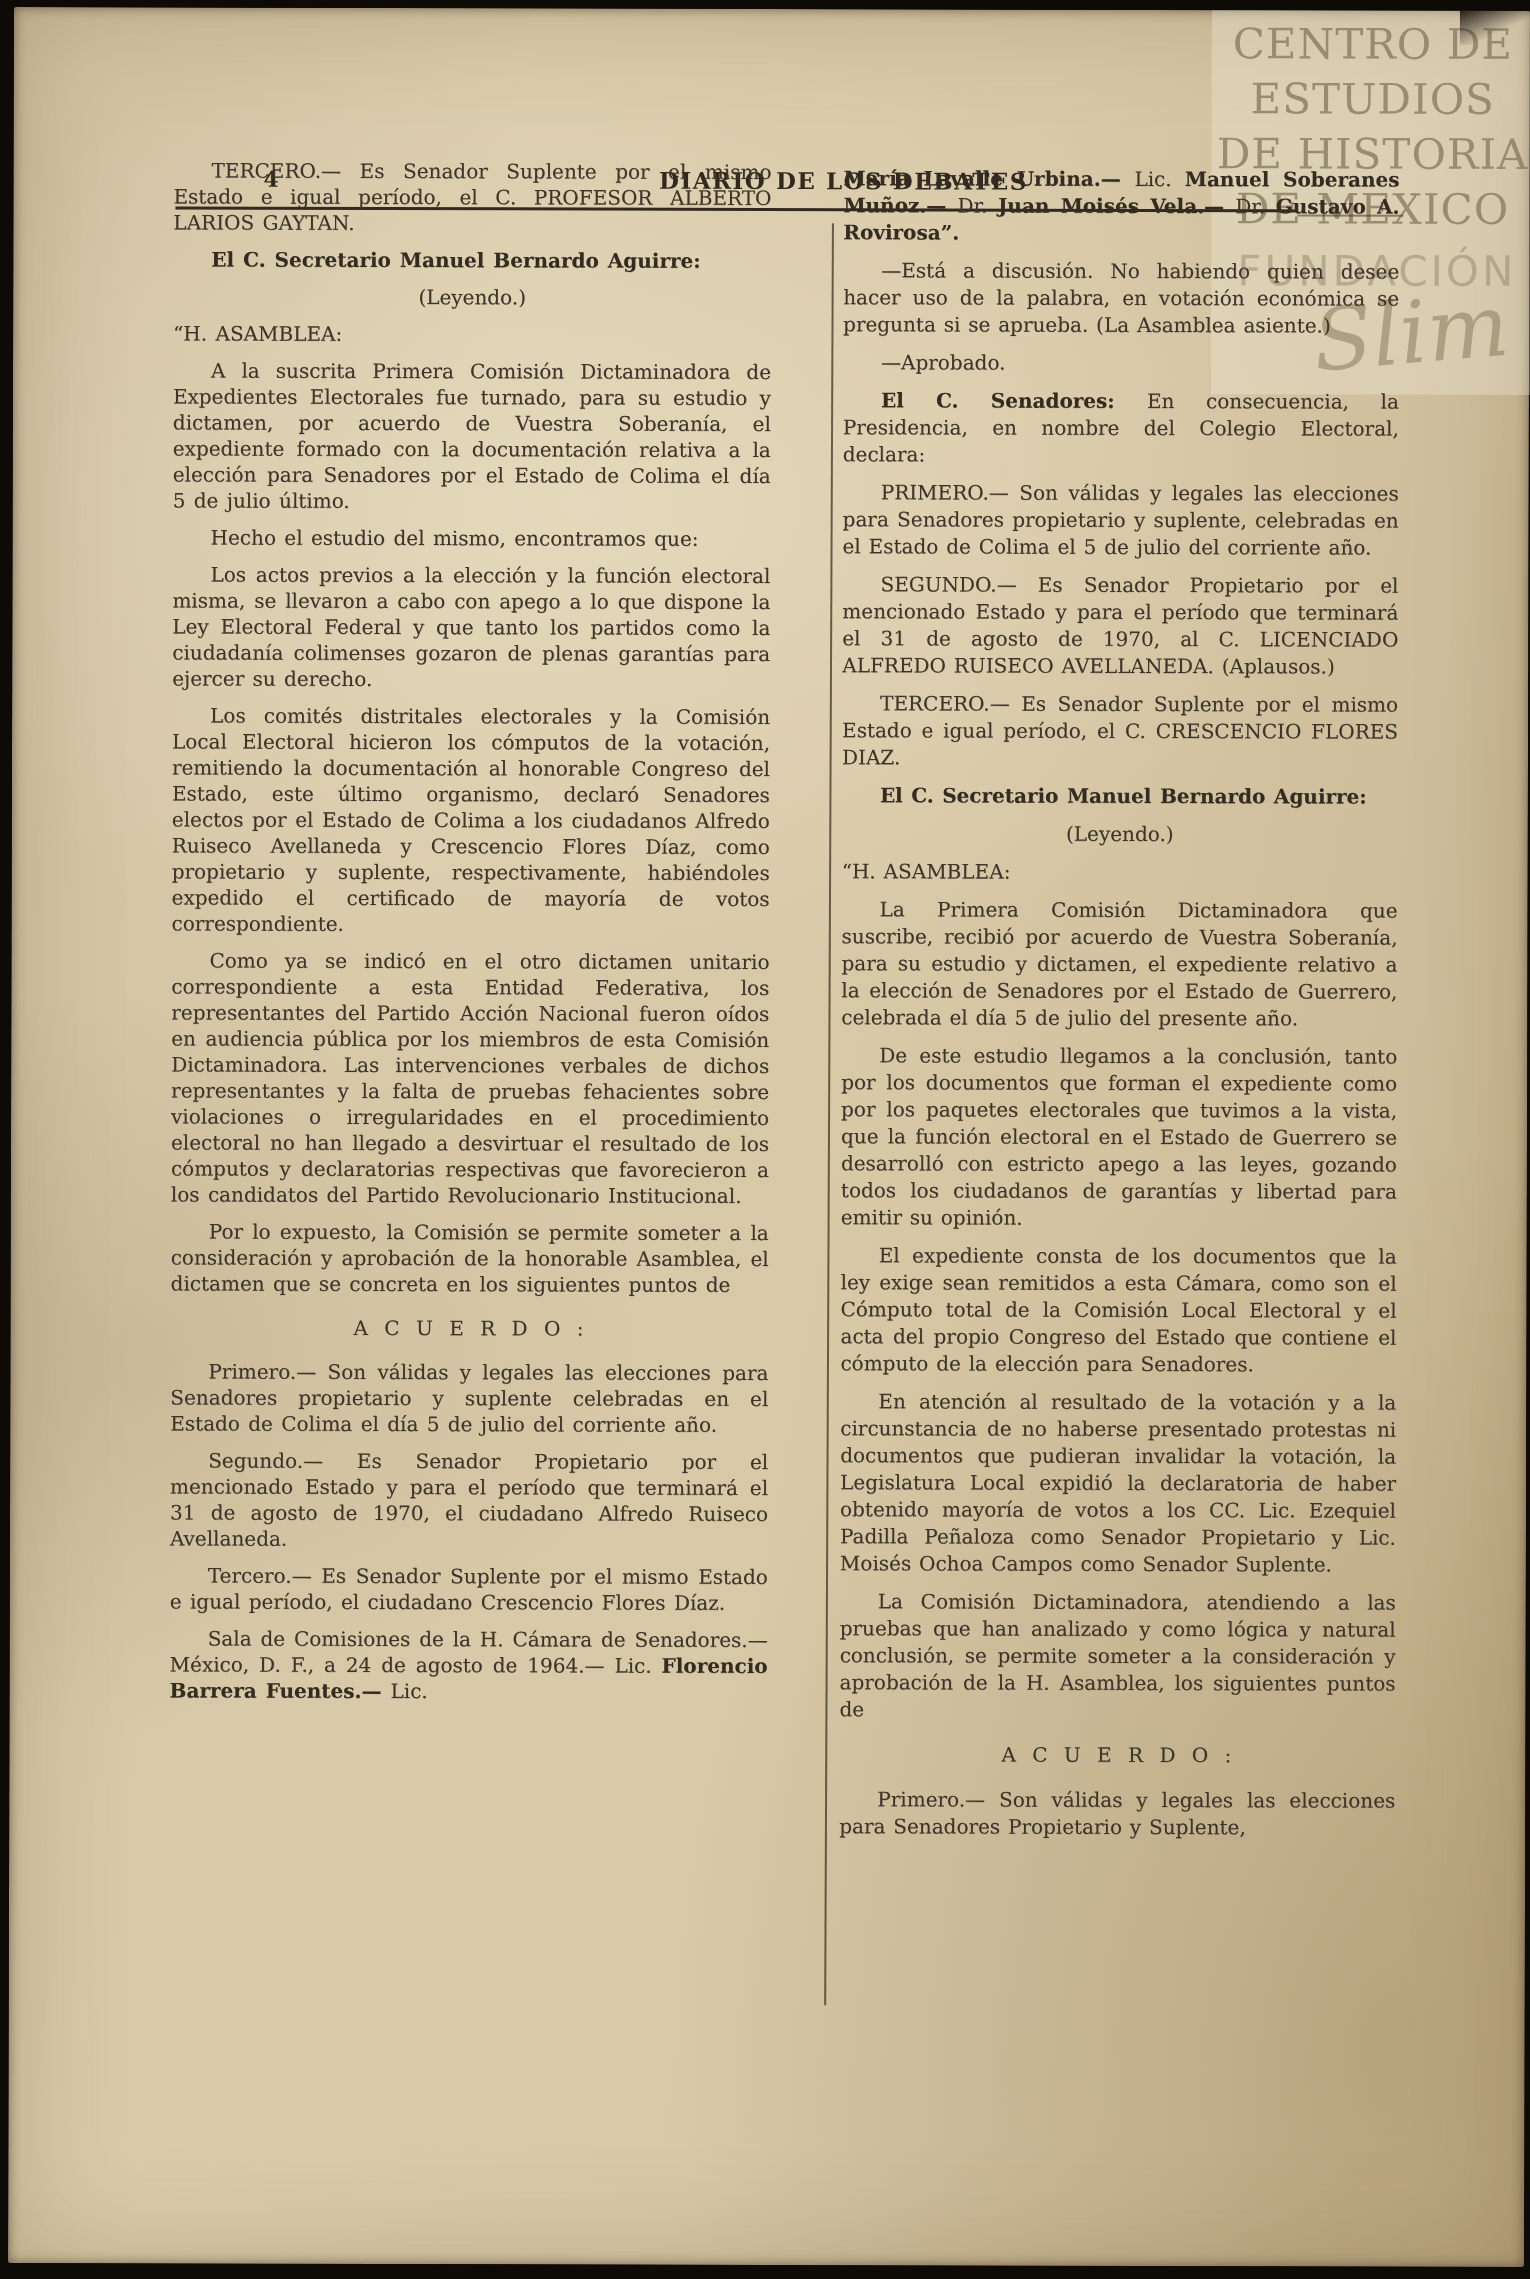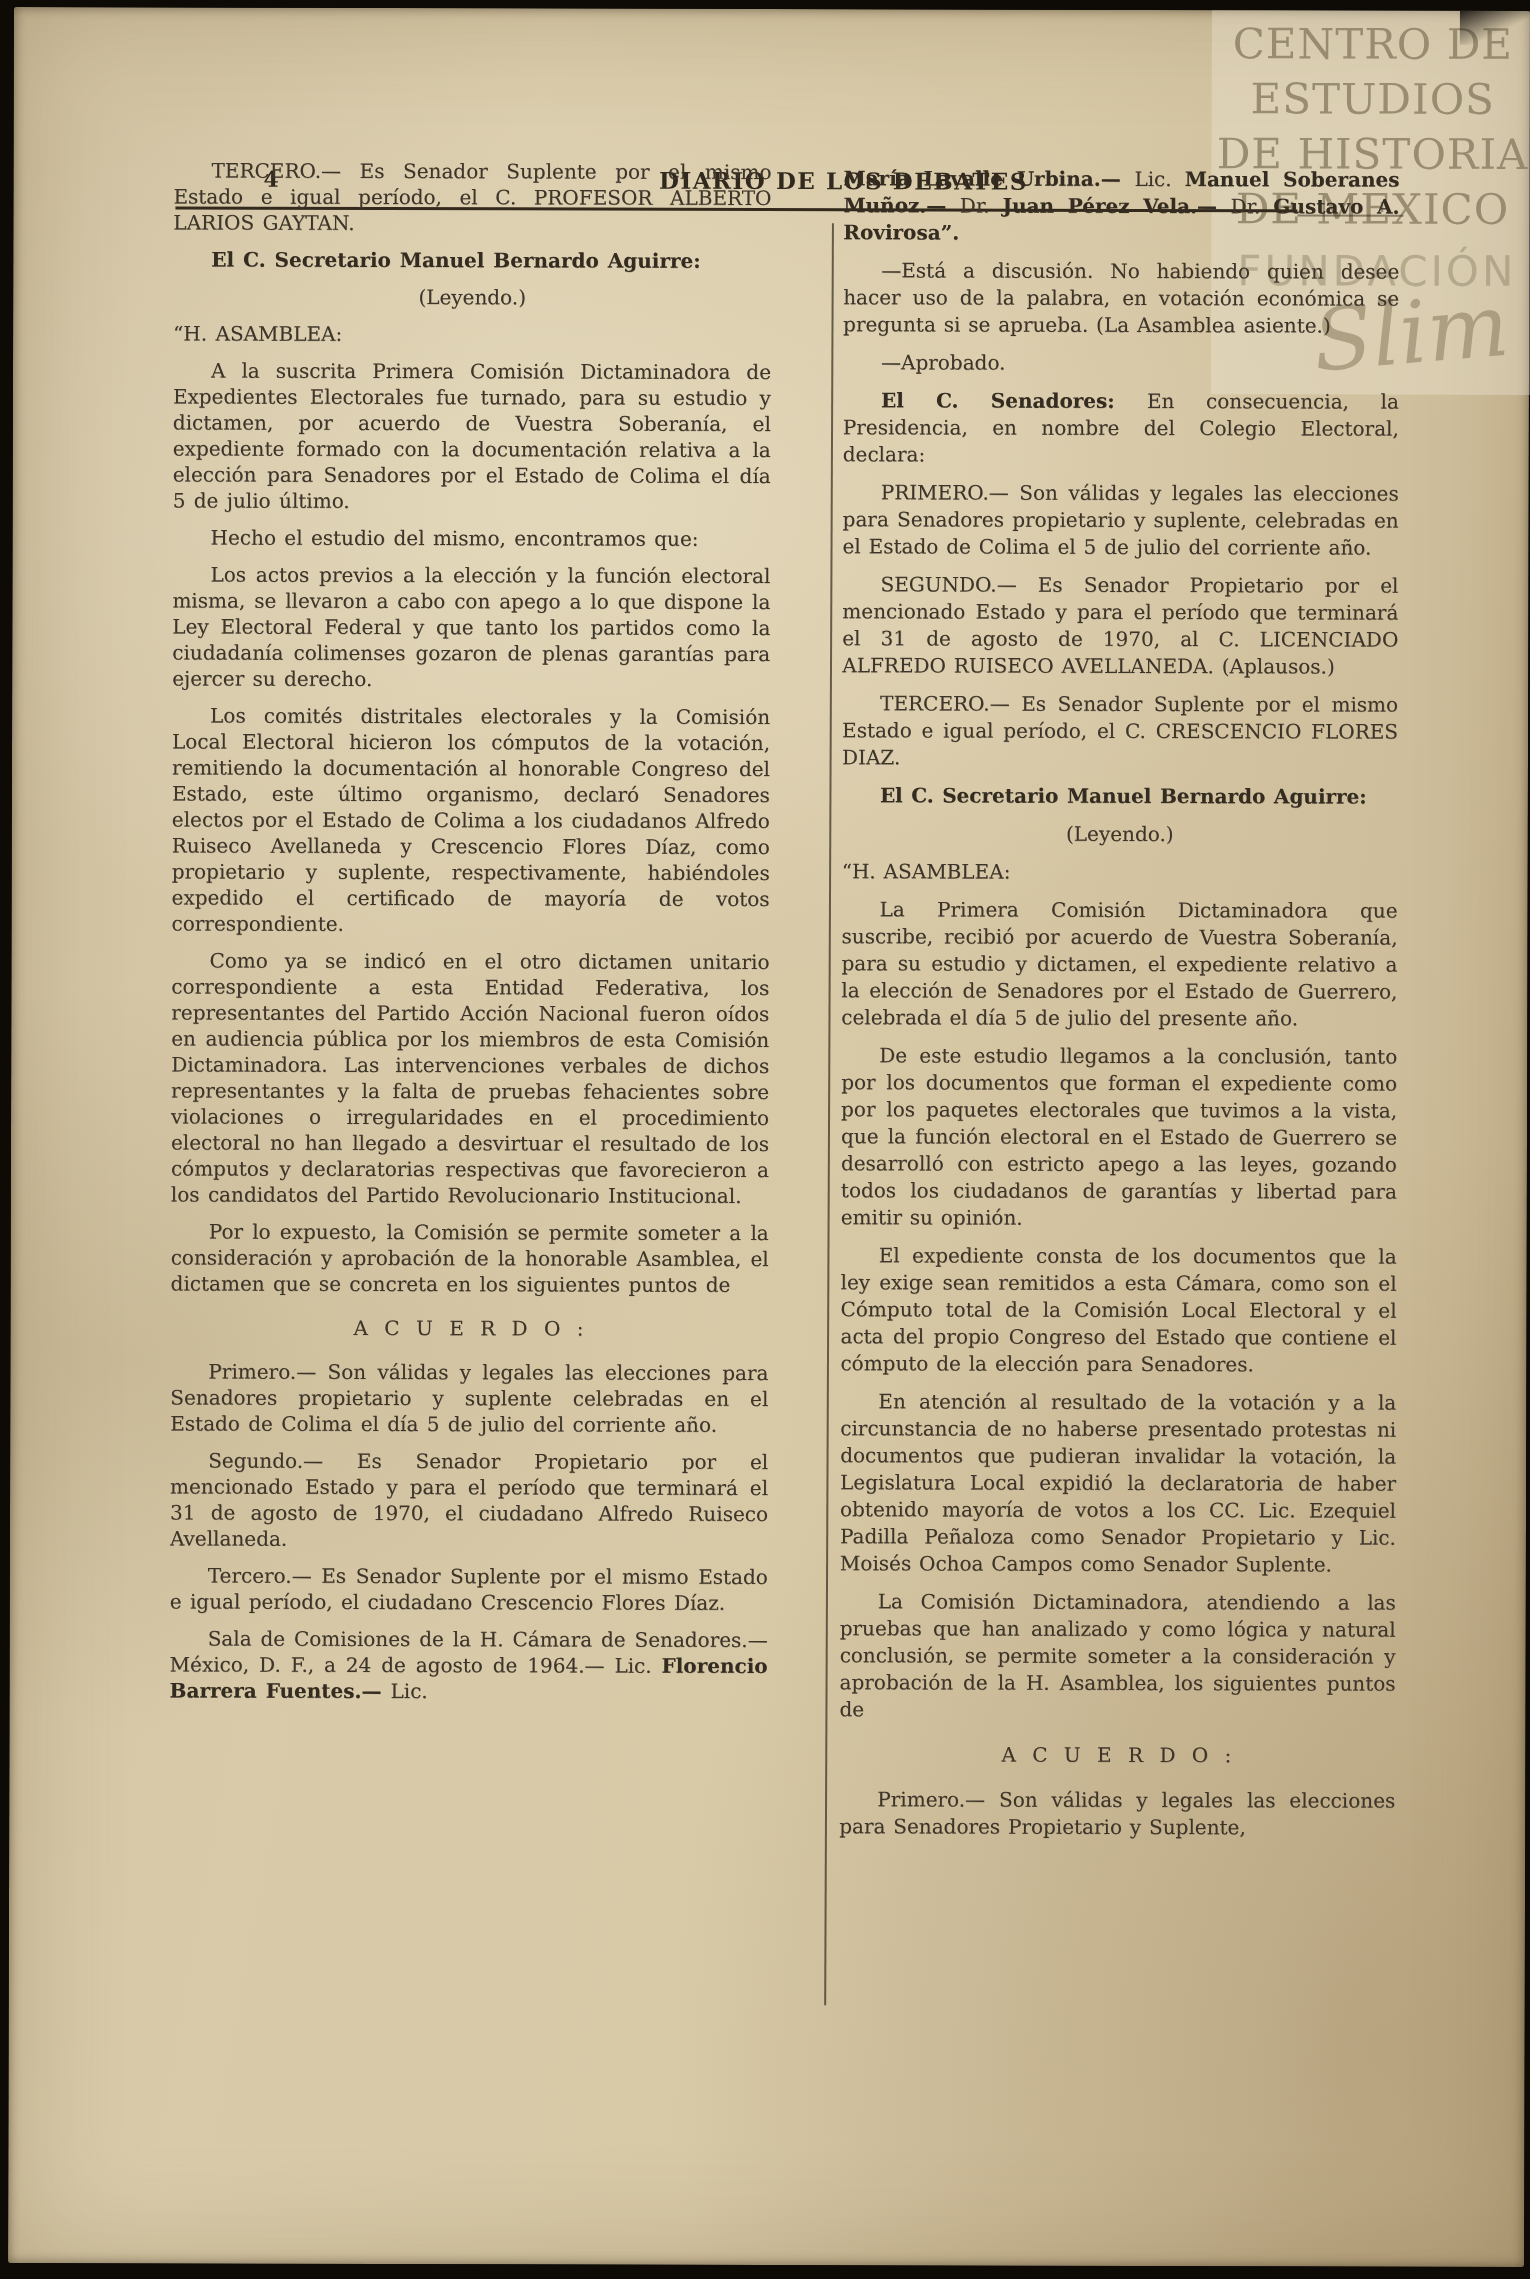--- a/index.html
+++ b/index.html
@@ -85,21 +85,21 @@
       <p>Primero.— Son válidas y legales las elecciones para Senadores propietario y suplente celebradas en el Estado de Colima el día 5 de julio del corriente año.</p>
       <p>Segundo.— Es Senador Propietario por el mencionado Estado y para el período que terminará el 31 de agosto de 1970, el ciudadano Alfredo Ruiseco Avellaneda.</p>
       <p>Tercero.— Es Senador Suplente por el mismo Estado e igual período, el ciudadano Crescencio Flores Díaz.</p>
       <p>
         <span>Sala de Comisiones de la H. Cámara de Senadores.— México, D. F., a 24 de agosto de 1964.— Lic. </span><span class="b">Florencio Barrera Fuentes.— </span><span>Lic.</span>
       </p>
     </div>
 
     <div class="col col-right">
       <p class="noindent">
-        <span class="b">María Lavalle Urbina.— </span><span>Lic. </span><span class="b">Manuel Soberanes Muñoz.— </span><span>Dr. </span><span class="b">Juan Pérez Vela.— </span><span>Dr. </span><span class="b">Gustavo A. Rovirosa”.</span>
+        <span class="b">María Lavalle Urbina.— </span><span>Lic. </span><span class="b">Manuel Soberanes Muñoz.— </span><span>Dr. </span><span class="b">Juan Moisés Vela.— </span><span>Dr. </span><span class="b">Gustavo A. Rovirosa”.</span>
       </p>
       <p>—Está a discusión. No habiendo quien desee hacer uso de la palabra, en votación económica se pregunta si se aprueba. (La Asamblea asiente.)</p>
       <p>—Aprobado.</p>
       <p>
         <span class="b">El C. Senadores: </span><span>En consecuencia, la Presidencia, en nombre del Colegio Electoral, declara:</span>
       </p>
       <p>PRIMERO.— Son válidas y legales las elecciones para Senadores propietario y suplente, celebradas en el Estado de Colima el 5 de julio del corriente año.</p>
       <p>SEGUNDO.— Es Senador Propietario por el mencionado Estado y para el período que terminará el 31 de agosto de 1970, al C. LICENCIADO ALFREDO RUISECO AVELLANEDA. (Aplausos.)</p>
       <p>TERCERO.— Es Senador Suplente por el mismo Estado e igual período, el C. CRESCENCIO FLORES DIAZ.</p>
       <p class="bold-line">El C. Secretario Manuel Bernardo Aguirre:</p>

